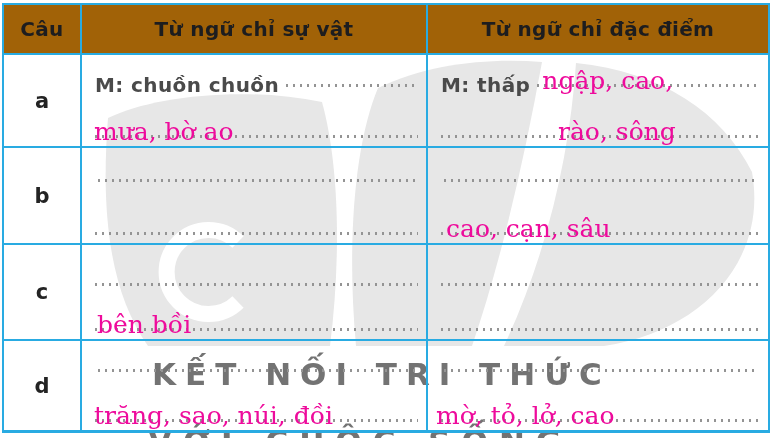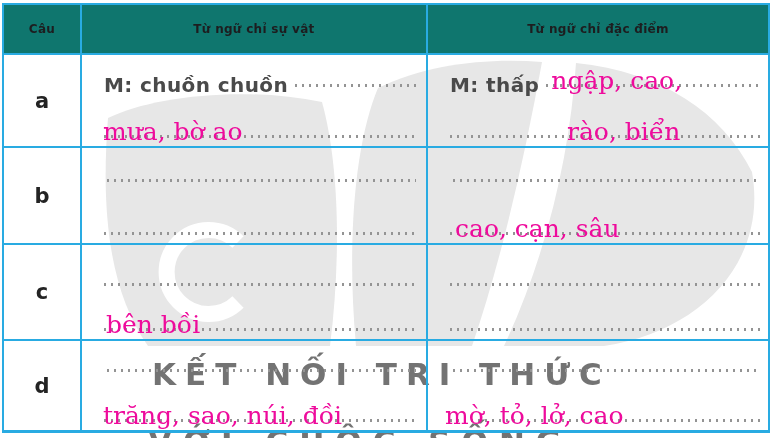--- a/index.html
+++ b/index.html
@@ -24,31 +24,31 @@
     position:absolute;left:2px;top:3px;width:768px;height:430px;z-index:2;
     border:2px solid #29abe2;border-bottom-width:3px;
     display:grid;
     grid-template-columns:78px 346px auto;
     grid-template-rows:50px 93px 97px 96px auto;
   }
   .cell{border-right:2px solid #29abe2;border-bottom:2px solid #29abe2;}
   .cell.last-col{border-right:none;}
   .cell.last-row{border-bottom:none;}
   .hcell{
-    background:#0f766e;display:flex;align-items:center;justify-content:center;
-    font-size:12px;font-weight:700;color:#1d1d1f;letter-spacing:.3px;
+    background:#a16207;display:flex;align-items:center;justify-content:center;
+    font-size:20px;font-weight:700;color:#1d1d1f;letter-spacing:.3px;
   }
   .lcell{
     display:flex;align-items:center;justify-content:center;
     font-size:21px;font-weight:700;color:#232323;
   }
   .bcell{display:flex;flex-direction:column;padding:0;}
 
   
-  .line{position:relative;height:50%;margin-left:9px;}
+  .line{position:relative;height:50%;}
   .flow{display:flex;align-items:flex-end;padding:0 10px 7px 13px;}
   .printed{
     font-size:20px;font-weight:700;color:#4a4a4a;line-height:1;
     letter-spacing:.4px;margin:0 4px -1px 0;white-space:nowrap;
   }
   .printed:empty{display:none;}
   .trail{flex:1;position:relative;align-self:stretch;}
   .trail .dotline{position:absolute;left:3px;right:0;bottom:7px;}
   .trail .ans{position:absolute;left:8px;bottom:1px;}
   .dotline{
@@ -104,21 +104,21 @@
   <div class="cell bcell last-col">
     <div class="line l1 flow">
       <span class="printed">M: thấp</span>
       <span class="trail">
           <span class="dotline"></span>
           <span class="ans">ngập, cao,</span>
         </span>
     </div>
     <div class="line l2 ovl">
       <span class="dotline"></span>
-      <span class="ans o128">rào, biển</span>
+      <span class="ans o128">rào, sông</span>
     </div>
   </div>
 
   <div class="cell lcell">b</div>
   <div class="cell bcell">
     <div class="line l1 flow">
 
       <span class="trail">
           <span class="dotline"></span>
         </span>

